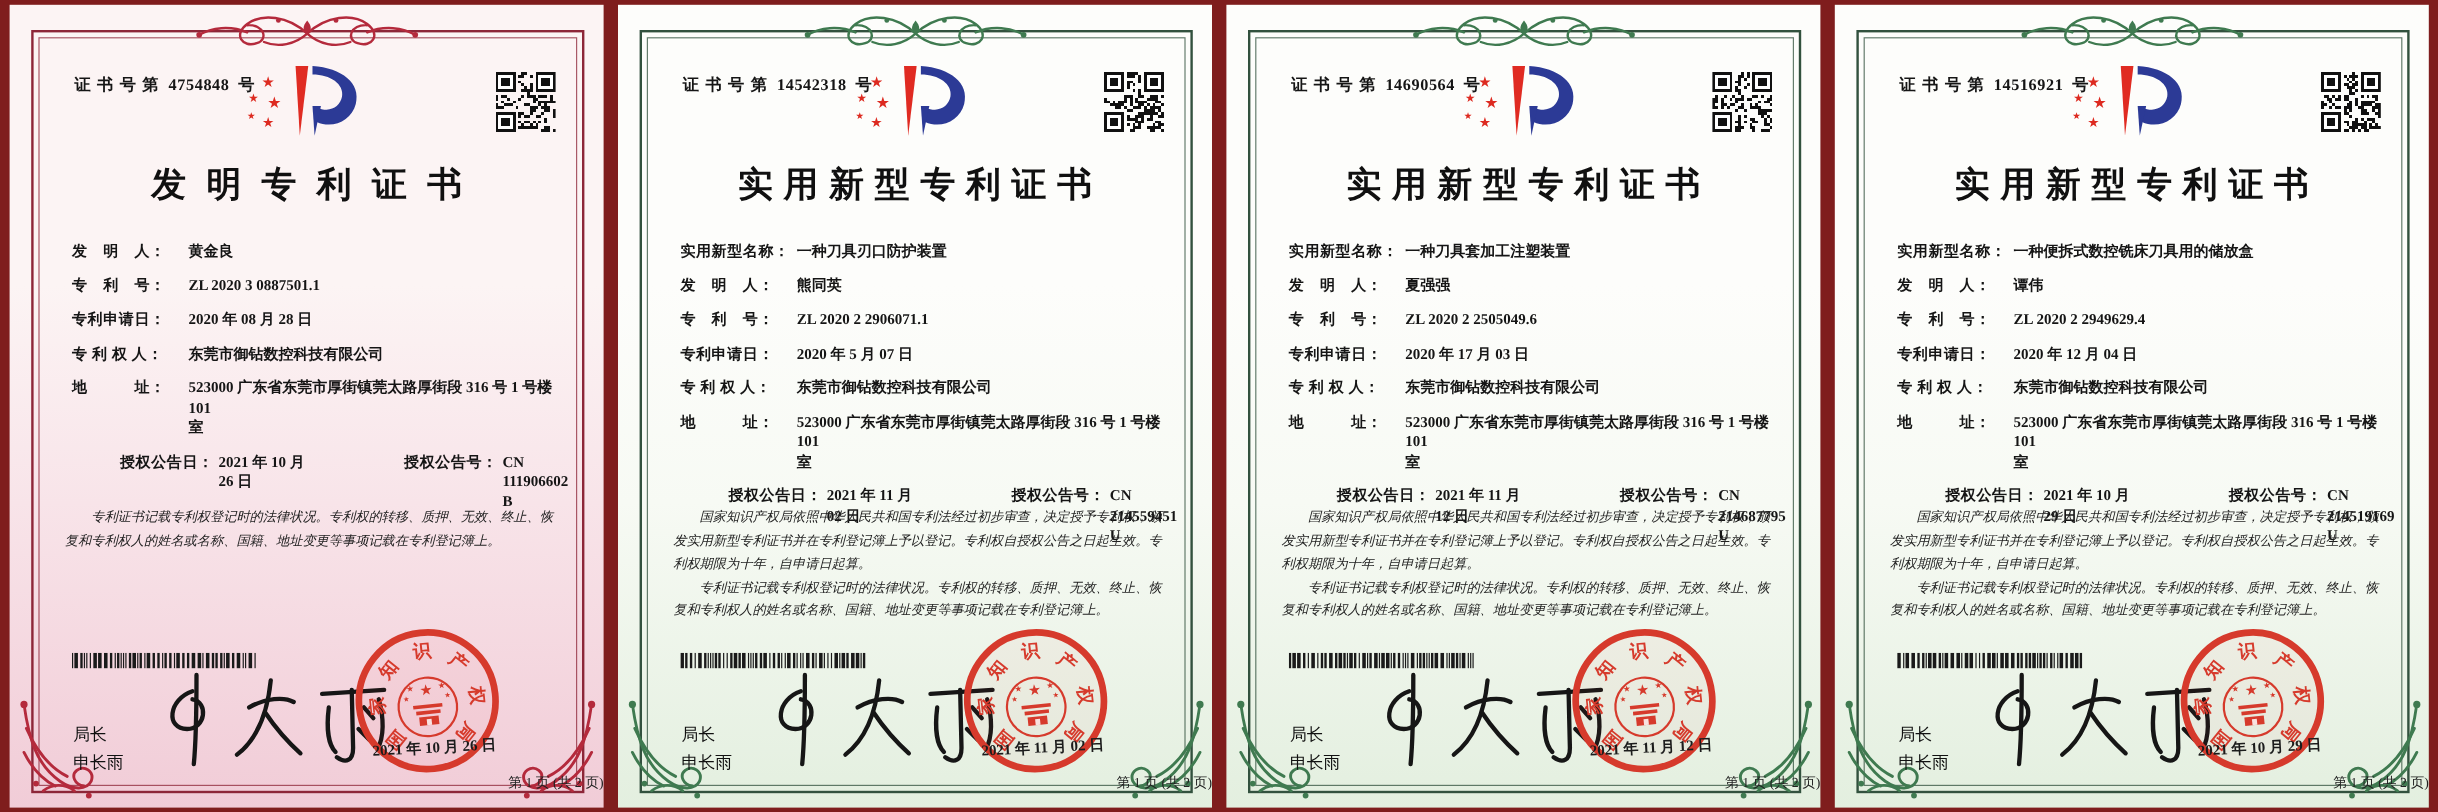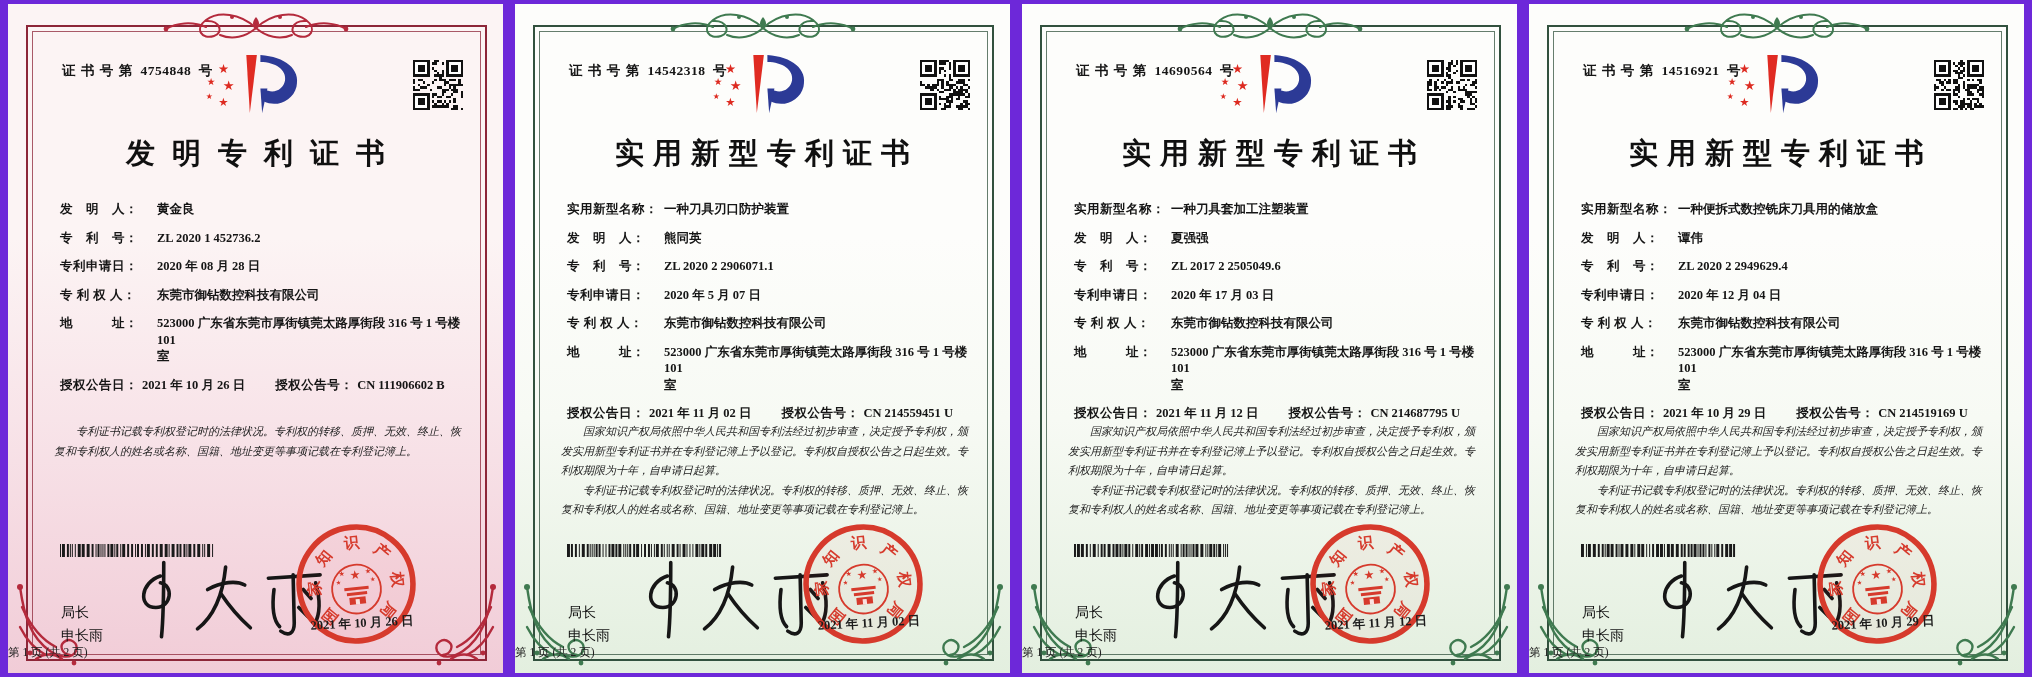--- a/index.html
+++ b/index.html
@@ -1,16 +1,16 @@
 <!DOCTYPE html>
 <html><head>
 <meta charset="utf-8">
 <style>
   html,body{margin:0;padding:0;width:2032px;height:677px;overflow:hidden;background:#ffffff;}
-  .sheet{display:flex;gap:12px;padding:4px 8px;box-sizing:border-box;width:2032px;height:677px;background:#6d28d9;}
+  .sheet{display:flex;gap:12px;padding:4px 8px;box-sizing:border-box;width:2032px;height:677px;background:#7f1d1d;}
   .cert{position:relative;flex:1 1 0;height:669px;overflow:hidden;
         background:linear-gradient(180deg,var(--paper-top) 0%,var(--paper-top) 35%,var(--paper-mid) 62%,var(--paper-bot) 100%);
         font-family:"Liberation Serif","DejaVu Serif",serif;color:#151515;}
   .frame-outer{position:absolute;left:18px;right:16px;top:21px;bottom:12px;border:2.5px solid var(--frame);pointer-events:none;}
   .frame-inner{position:absolute;left:24px;right:22px;top:27px;bottom:18px;border:1px solid var(--frame);opacity:.75;pointer-events:none;}
   .top-flourish{position:absolute;top:5px;left:50%;transform:translateX(-50%);width:240px;height:36px;color:var(--orn);}
   .corner{position:absolute;bottom:6px;width:64px;height:86px;color:var(--orn);}
   .corner-l{left:8px;}
   .corner-r{right:6px;transform:scaleX(-1);}
   .cert-no{position:absolute;top:58px;left:54px;font-size:13.5px;font-weight:700;letter-spacing:1px;}
@@ -18,30 +18,30 @@
   .logo{position:absolute;top:40px;left:50%;transform:translateX(-50%);width:132px;height:80px;}
   .qr{position:absolute;top:56px;right:40px;width:50px;height:50px;}
   .qr-svg{width:50px;height:50px;}
   .title{position:absolute;top:130px;left:0;right:0;margin:0;text-align:center;font-size:29px;font-weight:700;color:#101010;font-family:Liberation Serif, serif;}
   .cert.invention .title{letter-spacing:17px;margin-right:-17px;}
   .cert.utility  .title{letter-spacing:9px;margin-right:-9px;}
   .fields{position:absolute;top:197px;left:52px;right:34px;font-size:12.5px;}
   .row{display:flex;margin-bottom:12px;line-height:1.32;}
   .row .lab{flex:none;width:97px;font-weight:700;letter-spacing:.5px;}
   .row .val{font-weight:700;}
-  .row.grant .lab{width:auto;margin-right:4px;}
+  .row.grant .lab{width:auto;margin-right:4px;margin-left:40px;}
   .row.grant .pair2{margin-left:30px;display:flex;}
   .paras{position:absolute;top:418px;left:46px;right:32px;font-size:11px;line-height:1.78;font-style:italic;color:#222;}
   .paras p{margin:0;text-indent:2em;}
   .barcode{position:absolute;left:52px;top:540px;width:158px;height:13px;}
   .director{position:absolute;left:53px;top:597px;font-family:"Liberation Sans","DejaVu Sans",sans-serif;font-size:14px;font-weight:400;line-height:1.65;color:#111;}
   .signature{position:absolute;left:118px;top:554px;width:215px;height:90px;color:#161616;}
   .seal{position:absolute;left:286px;top:518px;width:124px;height:124px;transform:rotate(-6deg);color:#d63a2c;}
   .seal-date{position:absolute;left:284px;top:611px;width:140px;text-align:center;font-size:12.5px;font-weight:700;color:#1c1c1c;transform:rotate(-3deg);}
-  .page-no{position:absolute;bottom:13px;left:0;right:0;text-align:left;font-size:11.5px;color:#222;}
+  .page-no{position:absolute;bottom:13px;left:0;right:0;text-align:right;font-size:11.5px;color:#222;}
 </style>
 </head>
 <body>
 
 <main class="sheet" id="sheet">
   <section class="cert invention" style="--frame: #8d2638; --orn: #b42a3c; --paper-top: #fcf4f4; --paper-mid: #f8e4e9; --paper-bot: #f1ccd7;">
     <div class="frame-outer"></div>
     <div class="frame-inner"></div>
 
     <svg class="top-flourish" viewBox="0 0 240 36">
@@ -215,21 +215,21 @@
 
     <h1 class="title">发明专利证书</h1>
 
     <div class="fields">
       <div class="row">
         <span class="lab">发　明　人：</span>
         <span class="val">黄金良</span>
       </div>
       <div class="row">
         <span class="lab">专　利　号：</span>
-        <span class="val">ZL 2020 1 452736.2</span>
+        <span class="val">ZL 2020 3 0887501.1</span>
       </div>
       <div class="row">
         <span class="lab">专利申请日：</span>
         <span class="val">2020 年 08 月 28 日</span>
       </div>
       <div class="row">
         <span class="lab">专 利 权 人：</span>
         <span class="val">东莞市御钻数控科技有限公司</span>
       </div>
       <div class="row">
@@ -881,21 +881,21 @@
       <div class="row">
         <span class="lab">实用新型名称：</span>
         <span class="val">一种刀具套加工注塑装置</span>
       </div>
       <div class="row">
         <span class="lab">发　明　人：</span>
         <span class="val">夏强强</span>
       </div>
       <div class="row">
         <span class="lab">专　利　号：</span>
-        <span class="val">ZL 2017 2 2505049.6</span>
+        <span class="val">ZL 2020 2 2505049.6</span>
       </div>
       <div class="row">
         <span class="lab">专利申请日：</span>
         <span class="val">2020 年 17 月 03 日</span>
       </div>
       <div class="row">
         <span class="lab">专 利 权 人：</span>
         <span class="val">东莞市御钻数控科技有限公司</span>
       </div>
       <div class="row">

